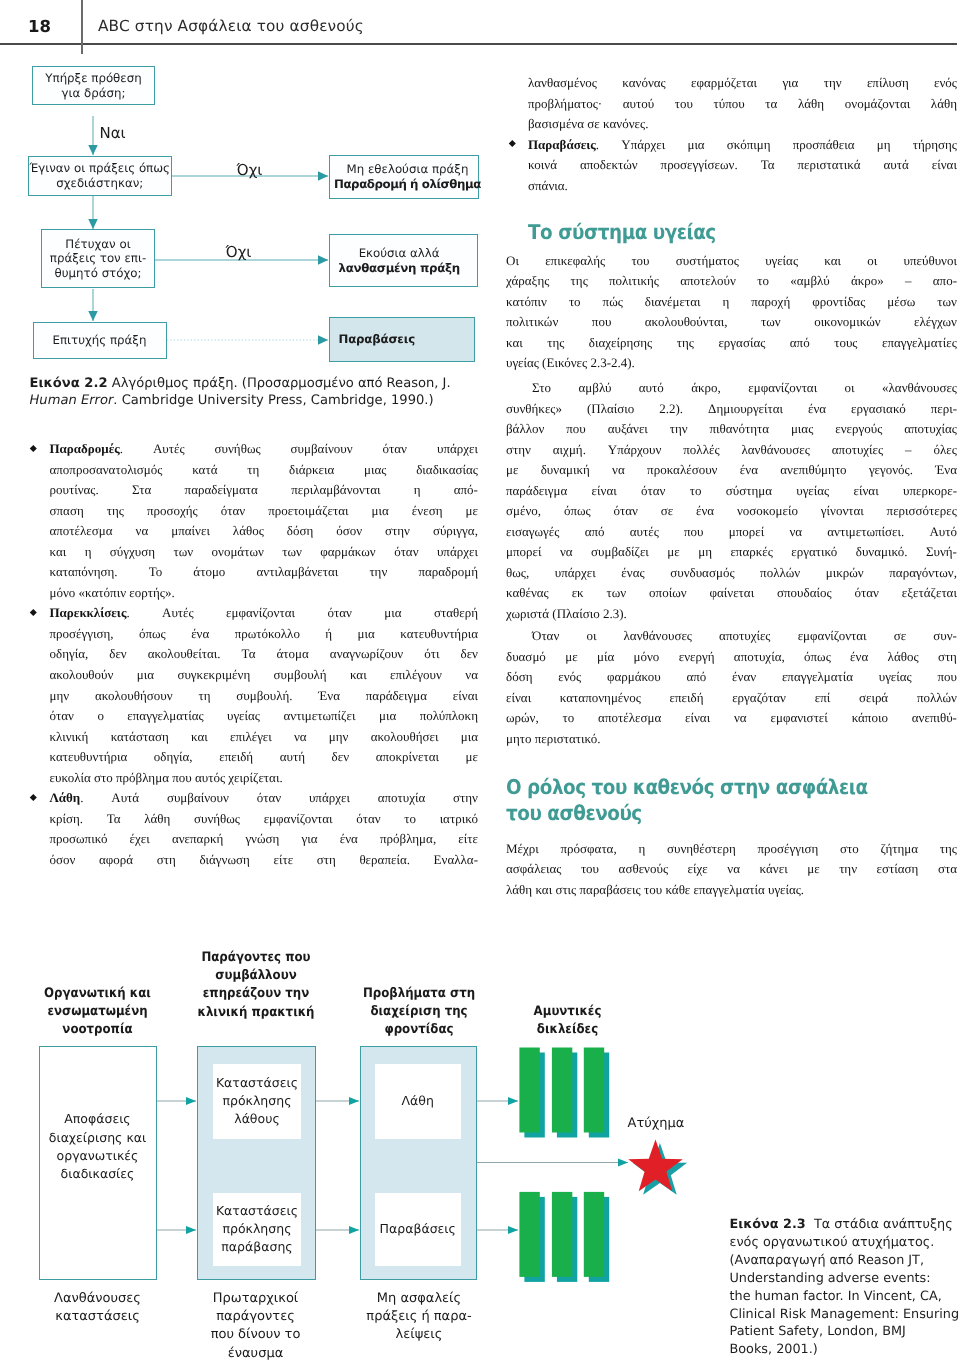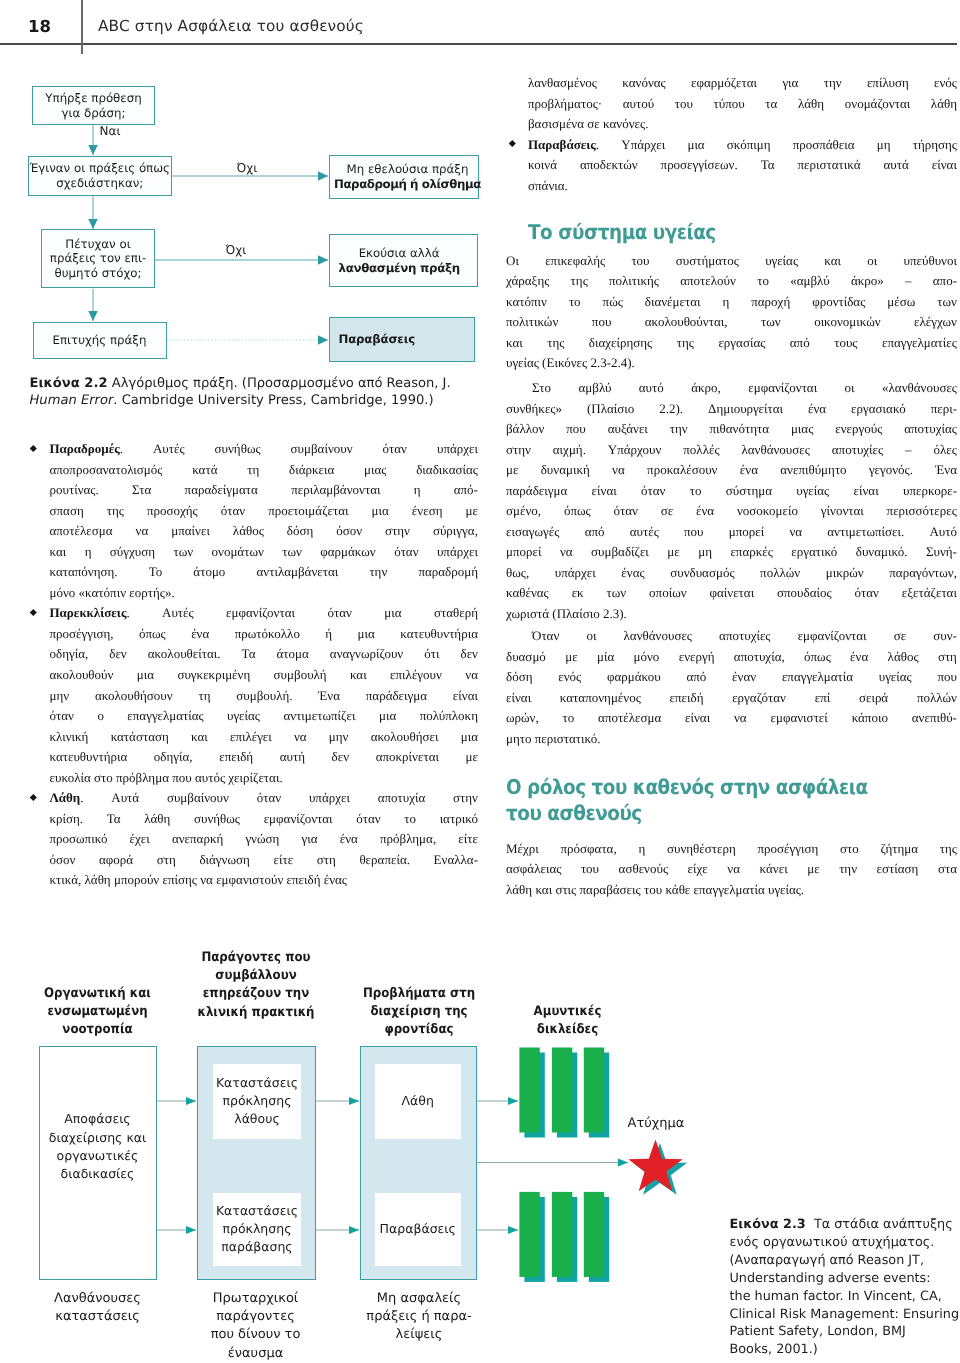--- a/index.html
+++ b/index.html
@@ -29,21 +29,21 @@
   .tealhead{font-family:"DejaVu Sans Condensed","DejaVu Sans",sans-serif;font-weight:bold;color:#3f9b94;
             font-size:20.4px;line-height:26px;letter-spacing:-0.45px;}
 
   
   .fc{position:absolute;left:0;top:0;}
   .fbox{position:absolute;box-sizing:border-box;border:1.5px solid #3d9da2;background:#fdfeff;white-space:pre-line;
         font-family:"DejaVu Sans",sans-serif;font-size:11.8px;color:#1d1d1d;line-height:14.4px;
         display:flex;align-items:center;justify-content:center;text-align:center;}
   .fbox.filled{background:#d3e6eb;}
   .fbox.twoline div{white-space:nowrap;text-align:center;}
-  .flabel{position:absolute;font-family:"DejaVu Sans",sans-serif;font-size:12px;color:#1d1d1d;}
+  .flabel{position:absolute;font-family:"DejaVu Sans",sans-serif;font-size:15px;color:#1d1d1d;}
 
   
   .cap{font-family:"DejaVu Sans",sans-serif;font-size:13.1px;line-height:16.9px;color:#1d1d1d;}
   .cap b{font-weight:bold;}
   .cap i{font-style:italic;}
 
   
   .d3{position:absolute;}
   .d3lab{position:absolute;font-family:"DejaVu Sans Condensed","DejaVu Sans",sans-serif;font-weight:bold;font-size:13.1px;
          line-height:18.2px;color:#1a1a1a;text-align:center;white-space:pre-line;}
@@ -77,21 +77,21 @@
 
     <line x1="93" y1="289" x2="93" y2="321" stroke="#8ec8cd" stroke-width="1.5" marker-end="url(#ah)"></line>
 
     <line x1="172" y1="176" x2="328" y2="176" stroke="#8ec8cd" stroke-width="1.5" marker-end="url(#ah)"></line>
 
     <line x1="155" y1="260" x2="328" y2="260" stroke="#8ec8cd" stroke-width="1.5" marker-end="url(#ah)"></line>
 
     <line x1="167" y1="340" x2="328" y2="340" stroke="#a5d4d9" stroke-width="1.2" stroke-dasharray="1.3 2.1" marker-end="url(#ah)"></line>
   </svg>
 
-  <div class="fbox" style="left:32px;top:86px;width:123px;height:39px;"><span>Υπήρξε πρόθεση
+  <div class="fbox" style="left:32px;top:66px;width:123px;height:39px;"><span>Υπήρξε πρόθεση
 για δράση;</span></div>
   <div class="fbox" style="left:27.5px;top:155.5px;width:144.5px;height:40px;"><span>Έγιναν οι πράξεις όπως
 σχεδιάστηκαν;</span></div>
   <div class="fbox" style="left:41px;top:229px;width:114px;height:59px;"><span>Πέτυχαν οι
 πράξεις τον επι-
 θυμητό στόχο;</span></div>
   <div class="fbox" style="left:32.5px;top:321.5px;width:134px;height:37px;align-items:center;"><span>Επιτυχής πράξη</span></div>
 
   <div class="fbox twoline" style="left:328.5px;top:154.5px;width:150px;height:44px;justify-content:flex-start;padding-left:4.5px;text-align:left;">
     <div>
@@ -293,21 +293,20 @@
         <div class="jline j">
           <span>όσον</span>
           <span>αφορά</span>
           <span>στη</span>
           <span>διάγνωση</span>
           <span>είτε</span>
           <span>στη</span>
           <span>θεραπεία.</span>
           <span>Εναλλα-</span>
         </div>
-        <div class="jline"><span>κτικά, λάθη μπορούν επίσης να εμφανιστούν επειδή ένας</span></div>
       </div>
   </div>
 
   <div class="col serif" style="left:528px;top:73px;width:429px;">
     <div>
         <div class="jline j">
           <span>λανθασμένος</span>
           <span>κανόνας</span>
           <span>εφαρμόζεται</span>
           <span>για</span>

